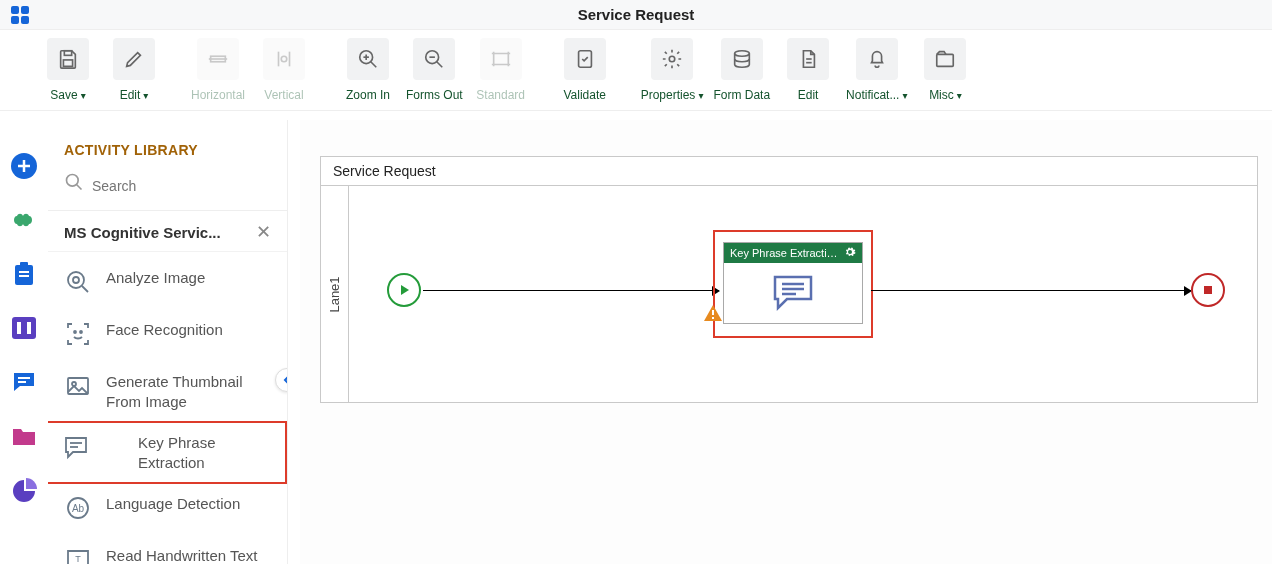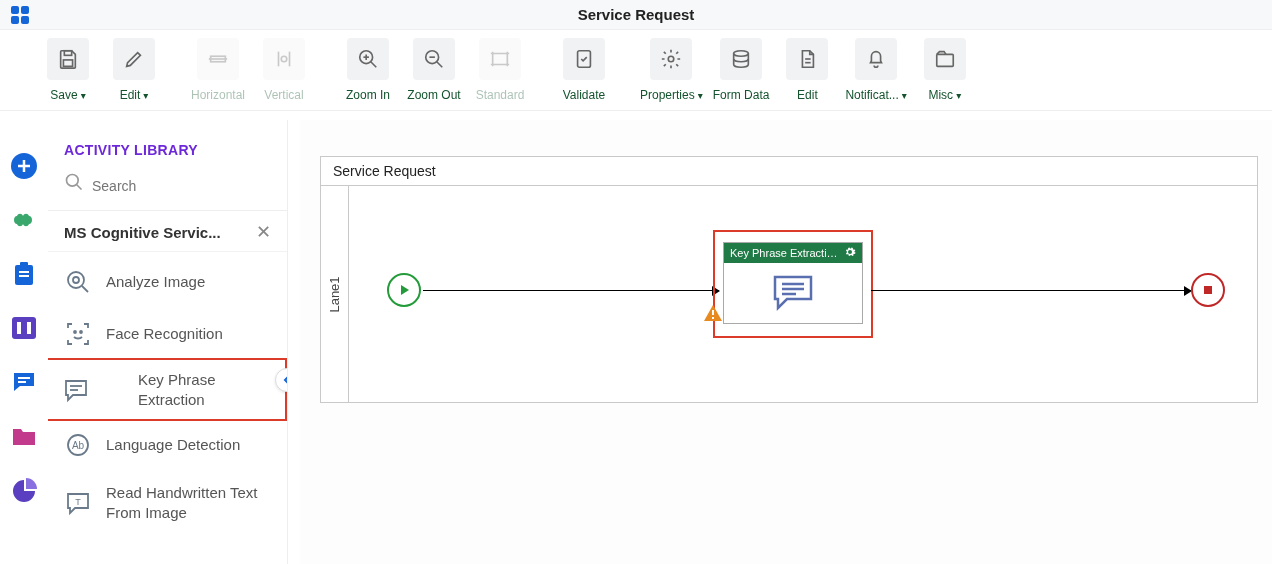--- a/index.html
+++ b/index.html
@@ -19,28 +19,28 @@
   .tool-icon-box { width:42px; height:42px; background:#f1f2f3; border-radius:4px; display:flex; align-items:center; justify-content:center; }
   .tool-label { font-size:12px; color:#14532d; display:flex; align-items:center; gap:3px; white-space:nowrap;}
   .tool-label .chev { font-size:10px; }
 
   
   .rail { position:absolute; top:120px; left:0; width:48px; display:flex; flex-direction:column; align-items:center; gap:22px; padding-top:30px; }
   .rail .rail-item { width:32px; height:32px; display:flex; align-items:center; justify-content:center; cursor:pointer; }
 
   
   .sidebar { position:absolute; top:120px; left:48px; width:240px; bottom:0; border-right:1px solid #eee; background:#fff; overflow:hidden;}
-  .sidebar h3 { font-size:14px; font-weight:700; padding:22px 16px 14px 16px; color:#6d28d9; letter-spacing:.3px;}
+  .sidebar h3 { font-size:14px; font-weight:700; padding:22px 16px 14px 16px; color:#a16207; letter-spacing:.3px;}
   .search-row { display:flex; align-items:flex-start; padding:0 16px 10px 16px; border-bottom:1px solid #eee;}
   .search-row input { border:none; outline:none; font-size:14px; color:#555; width:100%; padding:6px 0 6px 8px;}
   .cat-header { display:flex; align-items:center; justify-content:space-between; padding:12px 16px 10px 16px; border-bottom:1px solid #f2f2f2; }
   .cat-header .cat-title { font-weight:600; font-size:15px; color:#333; white-space:nowrap; overflow:hidden; text-overflow:ellipsis; max-width:180px;}
   .cat-header .close { color:#888; cursor:pointer; font-size:18px; line-height:1;}
   .act-list { padding: 4px 0 0 0; }
-  .act-item { display:flex; align-items:center; gap:14px; padding:12px 16px; cursor:pointer; }
+  .act-item { display:flex; align-items:flex-start; gap:14px; padding:12px 16px; cursor:pointer; }
   .act-item .act-icon { width:28px; height:28px; display:flex; align-items:center; justify-content:center; flex-shrink:0;}
   .act-item .act-label { font-size:15px; color:#555; line-height:1.3;}
   .act-item.highlight { border:2px solid #dd3b2a; margin: -2px 0 -2px -2px; padding:10px 14px;gap:48px; }
 
   .collapse-handle { position:absolute; top:248px; right:-12px; width:24px; height:24px; background:#fff; border:1px solid #ddd; border-radius:50%; display:flex; align-items:center; justify-content:center; cursor:pointer; box-shadow:0 1px 3px rgba(0,0,0,.1);}
 
   
   .canvas-area { position:absolute; top:120px; left:300px; right:0; bottom:0; padding:36px 20px 20px 20px; background:#fdfdfd; }
   .process-frame { border:1px solid #c9c9c9; background:#fff; width:938px; }
   .process-title { border-bottom:1px solid #c9c9c9; padding:6px 12px; font-size:14px; color:#222; }
@@ -151,21 +151,21 @@
     </div>
     <div class="tool-btn">
       <div class="tool-icon-box">
         <svg width="22" height="22" viewBox="0 0 24 24" class="ic-gray" stroke-width="1.8">
             <circle cx="10" cy="10" r="7"></circle>
             <line x1="15" y1="15" x2="21" y2="21"></line>
             <line x1="7" y1="10" x2="13" y2="10"></line>
           </svg>
       </div>
       <div class="tool-label">
-          <span>Zoom Out</span>
+          <span>Forms Out</span>
         </div>
     </div>
     <div class="tool-btn disabled">
       <div class="tool-icon-box">
         <svg width="22" height="22" viewBox="0 0 24 24" class="ic-gray" stroke-width="1.8">
             <rect x="4" y="6" width="16" height="12" rx="1"></rect>
             <path d="M4 6 H2 M4 6 V4 M20 6 H22 M20 6 V4 M4 18 H2 M4 18 V20 M20 18 H22 M20 18 V20"></path>
           </svg>
       </div>
       <div class="tool-label">
@@ -330,20 +330,30 @@
     <div class="act-item">
       <span class="act-icon">
         <svg width="26" height="26" viewBox="0 0 26 26" stroke="#6a7a8a" fill="none" stroke-width="1.8">
             <path d="M3 7V3h4M23 7V3h-4M3 19v4h4M23 19v4h-4"></path>
             <circle cx="10" cy="11" r="1" fill="#6a7a8a"></circle>
             <circle cx="16" cy="11" r="1" fill="#6a7a8a"></circle>
             <path d="M9 16c2 2 6 2 8 0"></path>
           </svg>
       </span>
       <span class="act-label">Face Recognition</span>
+    </div>
+    <div class="act-item">
+      <span class="act-icon">
+        <svg width="26" height="26" viewBox="0 0 26 26" stroke="#6a7a8a" fill="none" stroke-width="1.8">
+            <rect x="3" y="5" width="20" height="16" rx="1"></rect>
+            <circle cx="9" cy="11" r="2"></circle>
+            <path d="M3 19l6-6 5 5 3-3 6 6"></path>
+          </svg>
+      </span>
+      <span class="act-label">Generate Thumbnail From Image</span>
     </div>
     <div class="act-item highlight">
       <span class="act-icon">
         <svg width="26" height="26" viewBox="0 0 26 26" stroke="#6a7a8a" fill="none" stroke-width="1.8">
             <path d="M3 4h20v14H10l-5 5V18H3z"></path>
             <line x1="7" y1="9" x2="19" y2="9"></line>
             <line x1="7" y1="13" x2="15" y2="13"></line>
           </svg>
       </span>
       <span class="act-label">Key Phrase Extraction</span>

